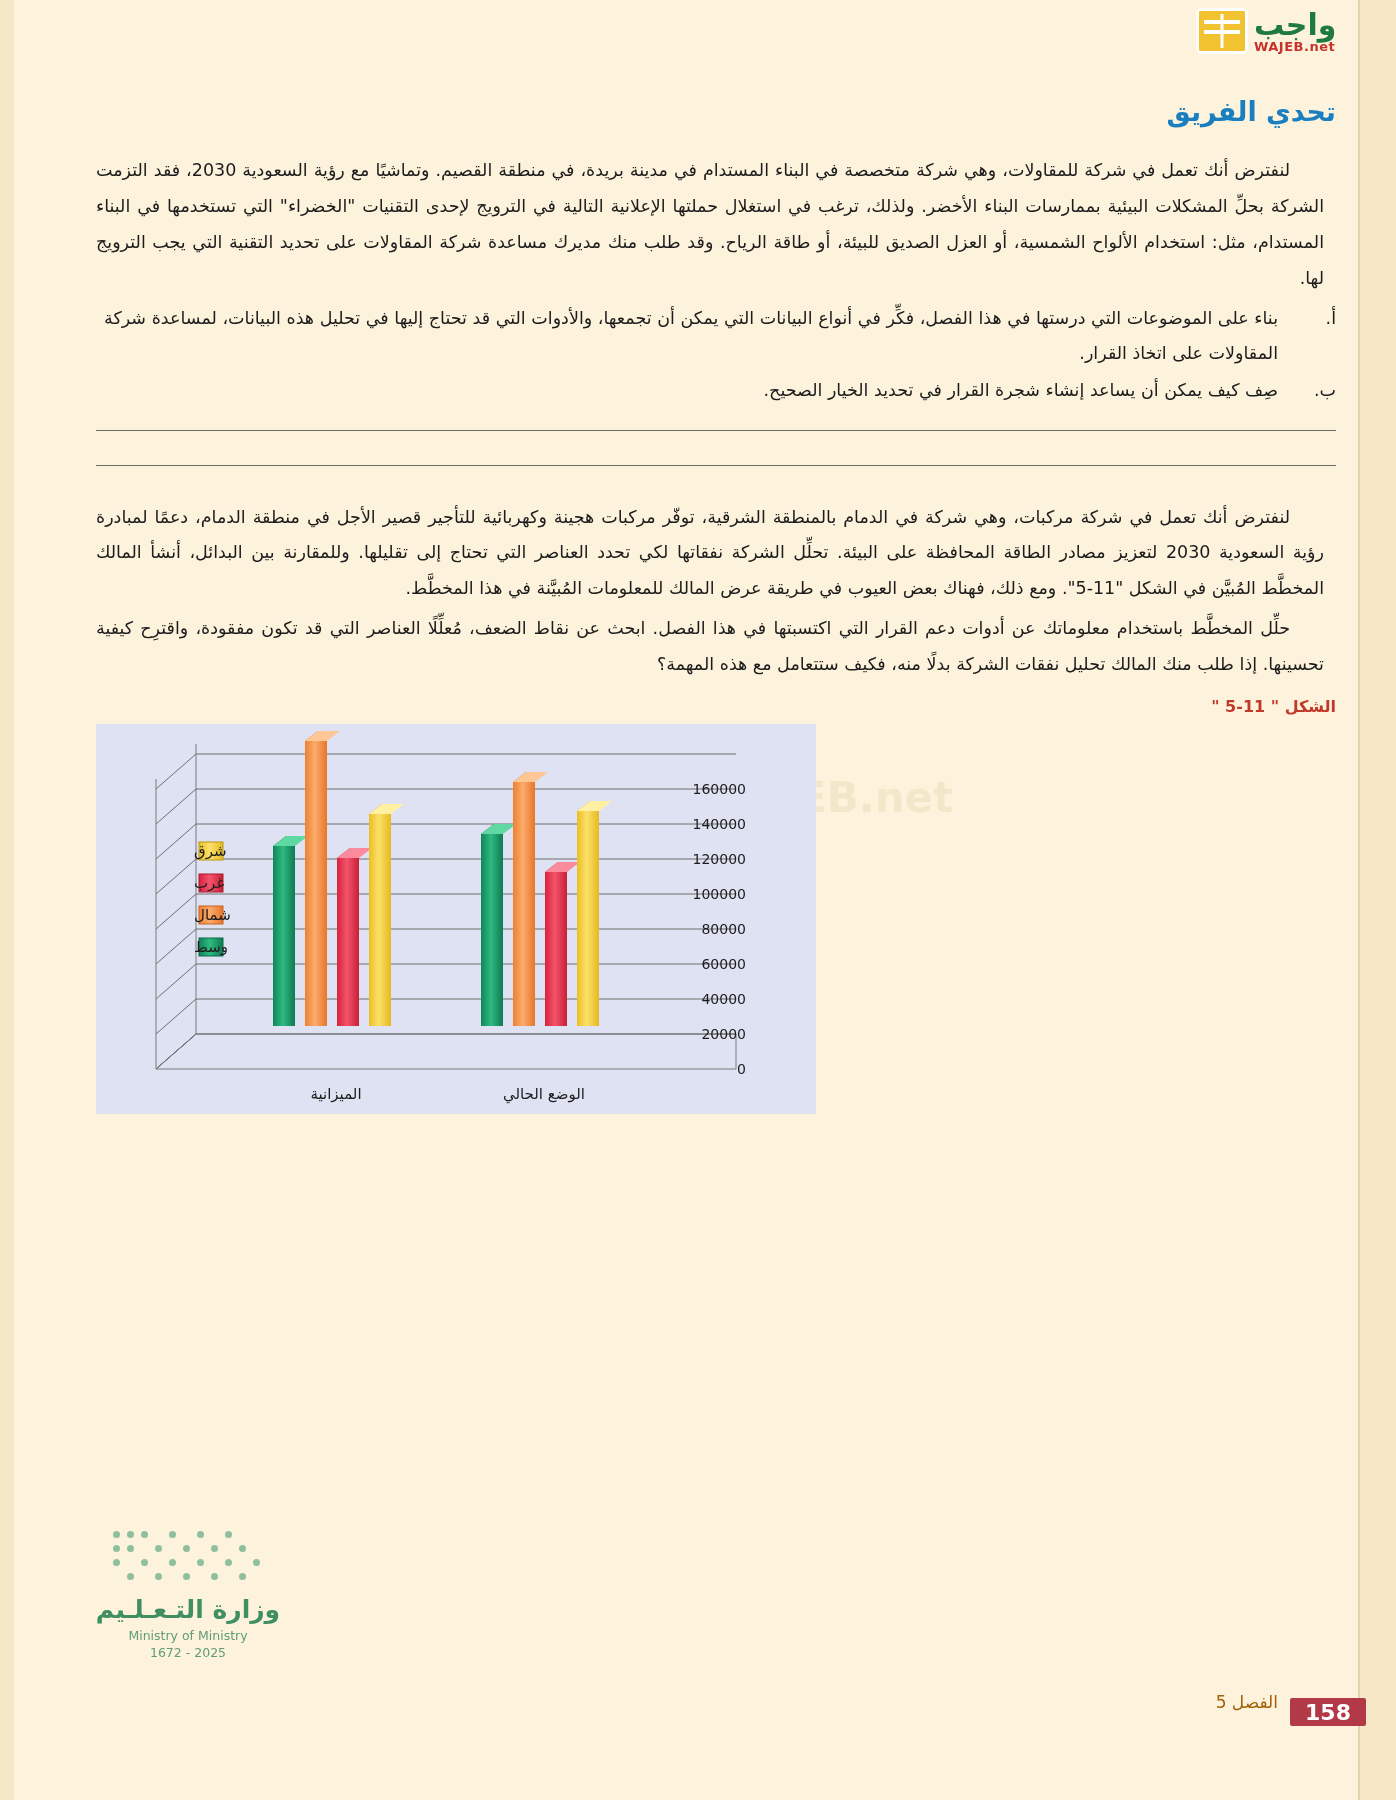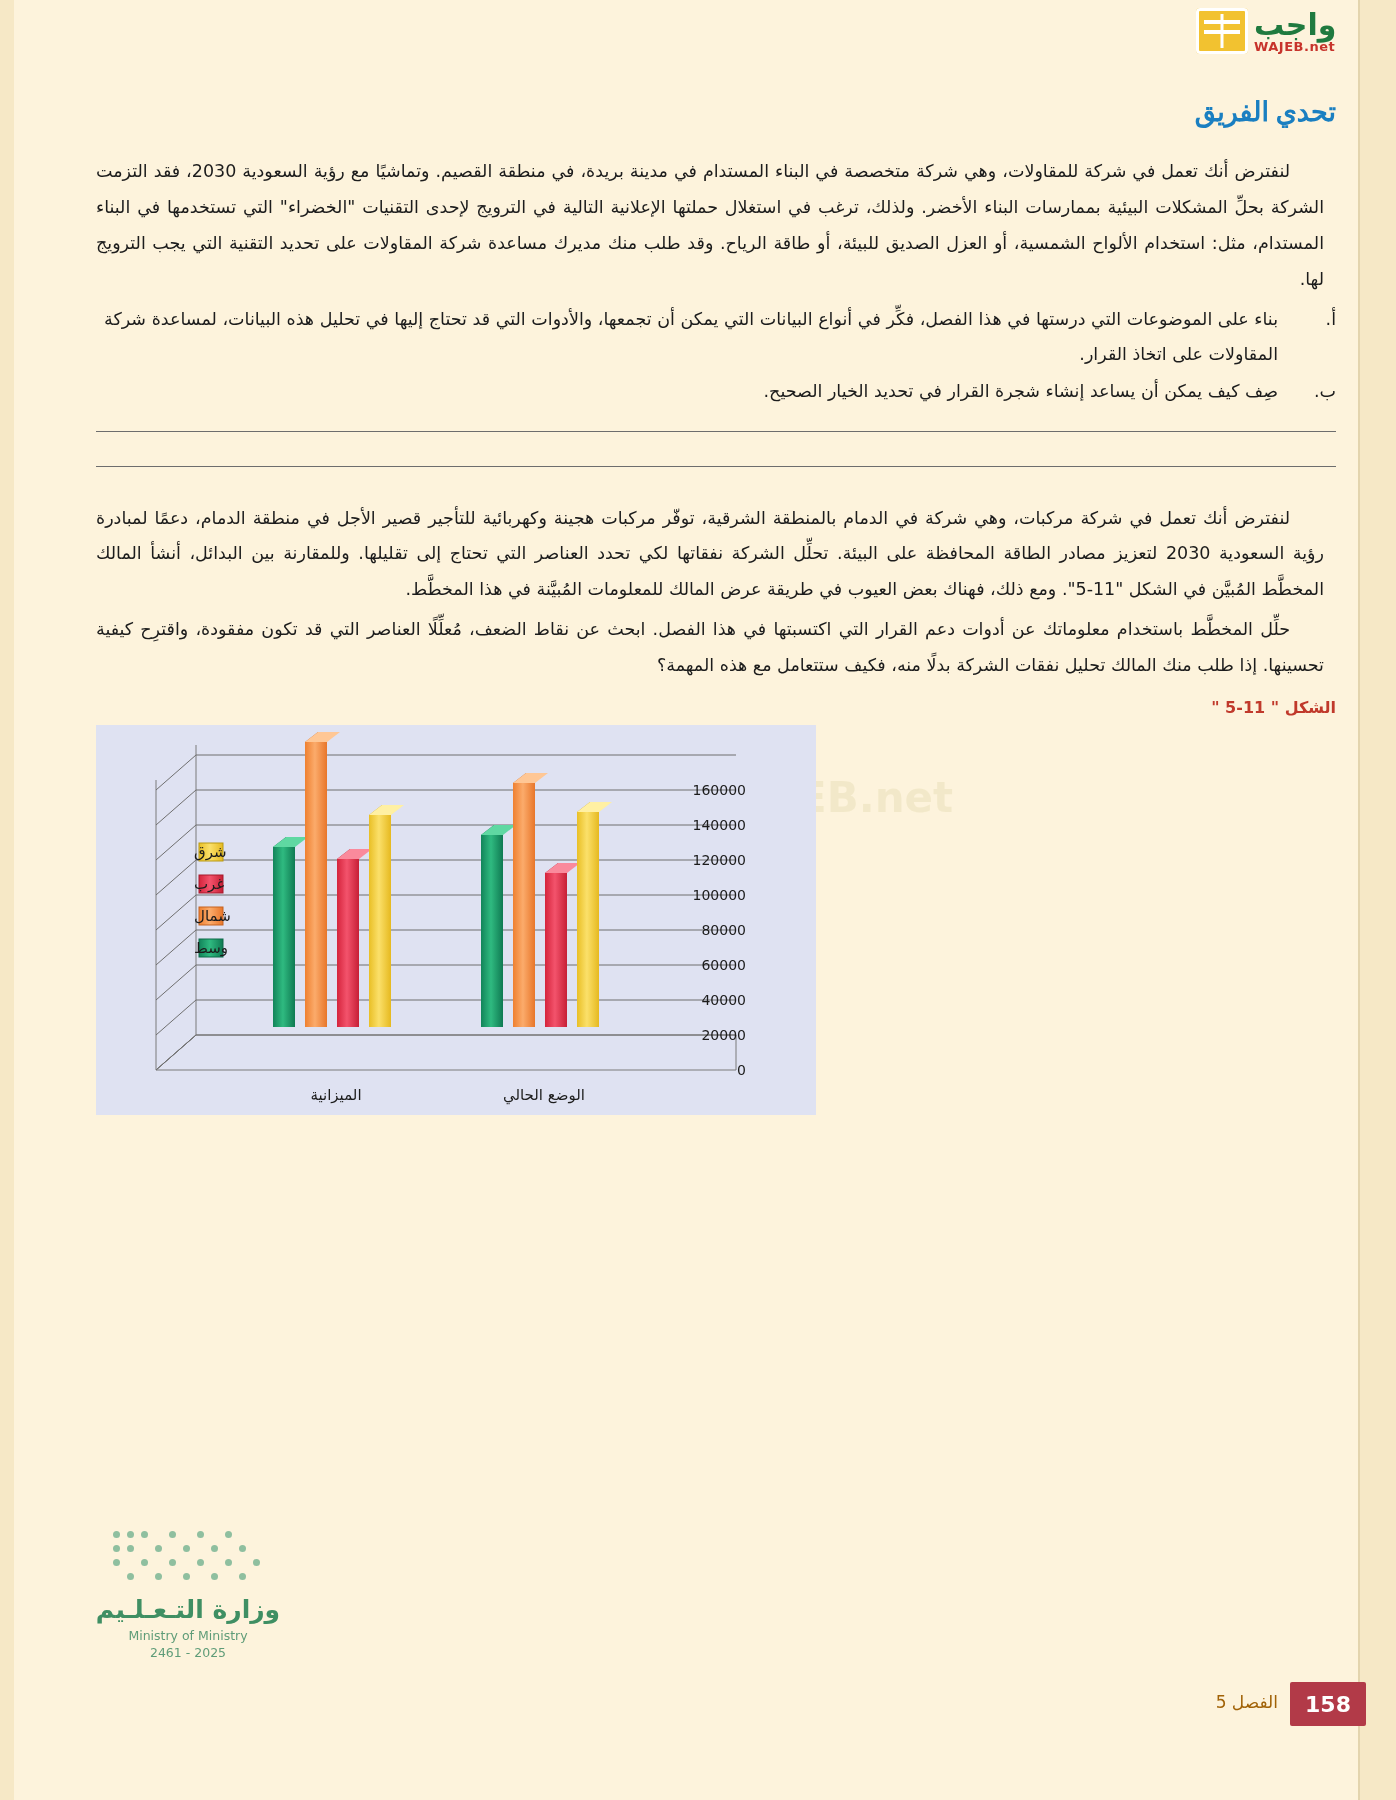--- a/index.html
+++ b/index.html
@@ -132,21 +132,20 @@
     right: 60px;
     left: 96px;
   }
   h2.section-title {
     color: #1a7fc1;
     font-size: 27px;
     font-weight: bold;
     margin: 0 0 26px 0;
     text-align: right;
     letter-spacing: 0;
-    font-family: Liberation Serif, serif;
   }
   h2.section-title.second {
     margin-top: 0;
   }
   p.body-text {
     font-size: 17.5px;
     line-height: 2.05;
     color: #1c1c1c;
     margin: 0 12px 4px 0;
     text-align: justify;
@@ -250,21 +249,21 @@
     position: absolute;
     bottom: 88px;
     right: 118px;
     font-size: 17px;
     color: #a16207;
   }
   .page-badge {
     position: absolute;
     bottom: 74px;
     right: 30px;
-    width: 76px; height: 44px;
+    width: 76px; height: 28px;
     background: #b23a48;
     color: #ffffff;
     font-size: 22px;
     font-weight: bold;
     display: flex;
     align-items: center;
     justify-content: center;
     border-radius: 2px;
   }
 </style>
@@ -463,18 +462,18 @@
         <span style="left:112px;top:28px"></span>
         <span style="left:140px;top:28px"></span>
       <span style="left:14px;top:42px"></span>
         <span style="left:42px;top:42px"></span>
         <span style="left:70px;top:42px"></span>
       <span style="left:98px;top:42px"></span>
         <span style="left:126px;top:42px"></span>
     </div>
     <div class="moe-ar">وزارة التـعـلـيم</div>
     <div class="moe-en">Ministry of Ministry</div>
-    <div class="moe-years">2025 - 2461</div>
+    <div class="moe-years">2025 - 1672</div>
   </div>
 
   <div class="footer-chapter">الفصل 5</div>
   <div class="page-badge">158</div>
 </div>
 
 </body></html>

